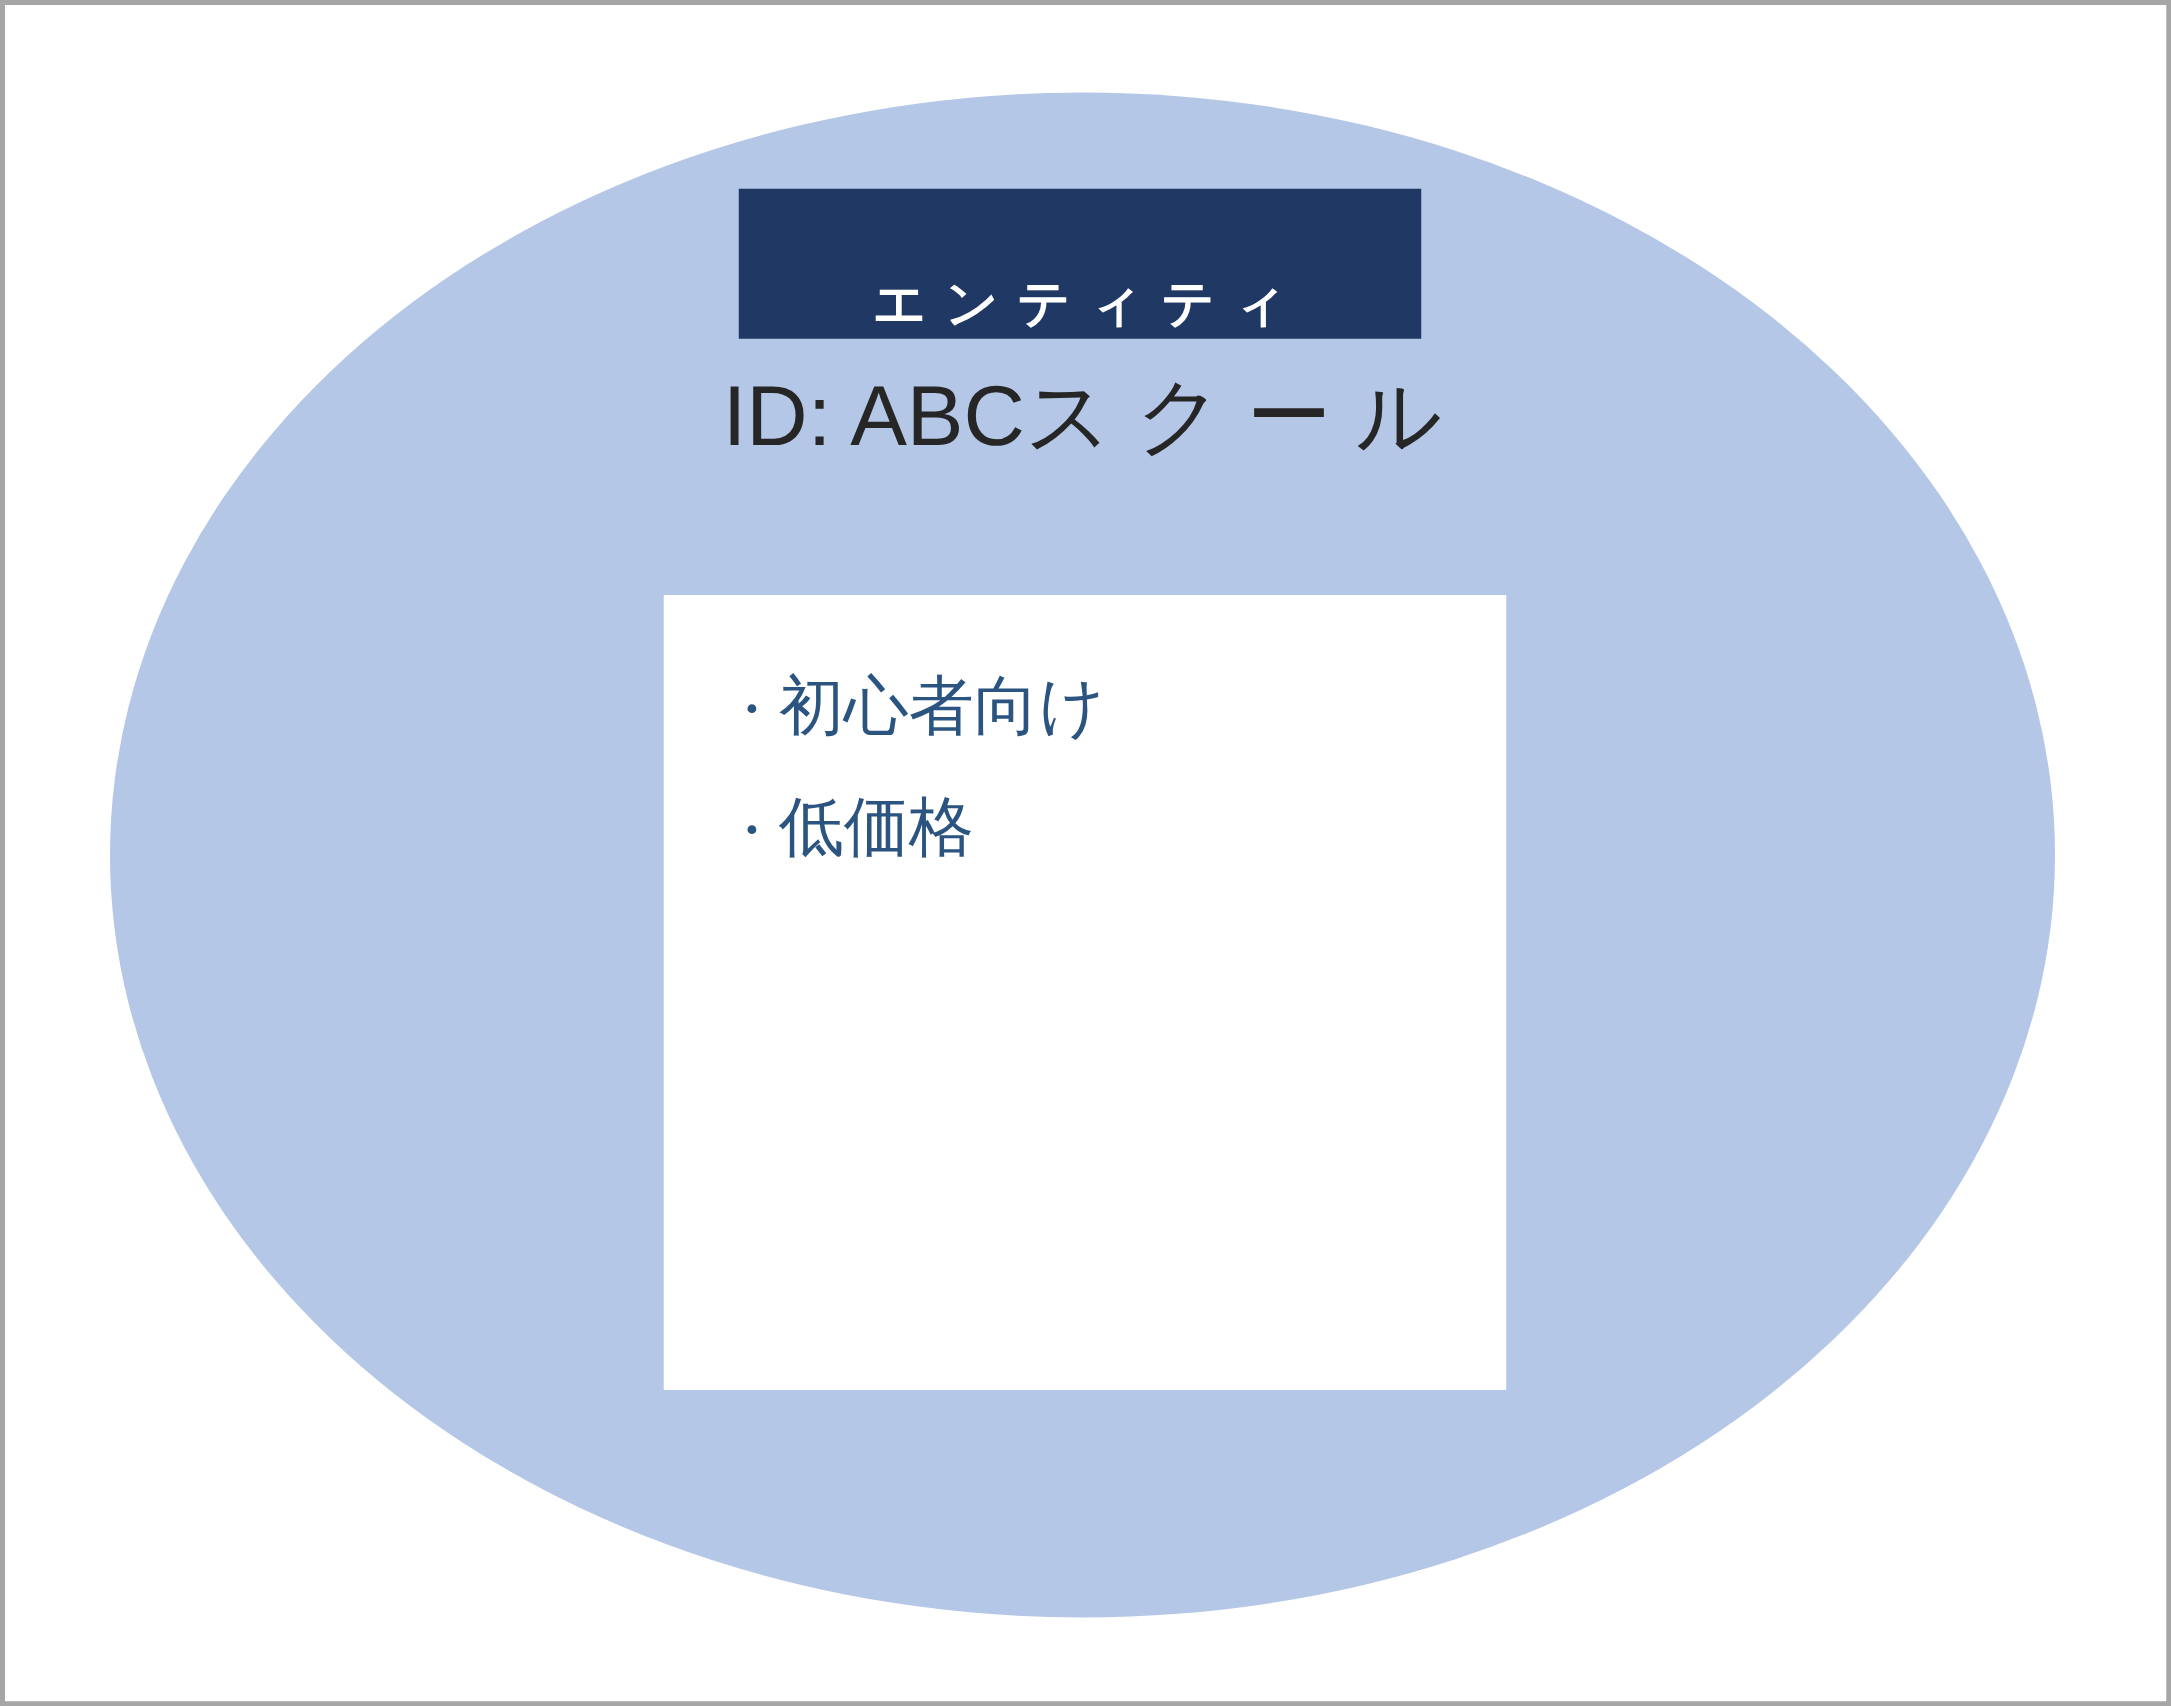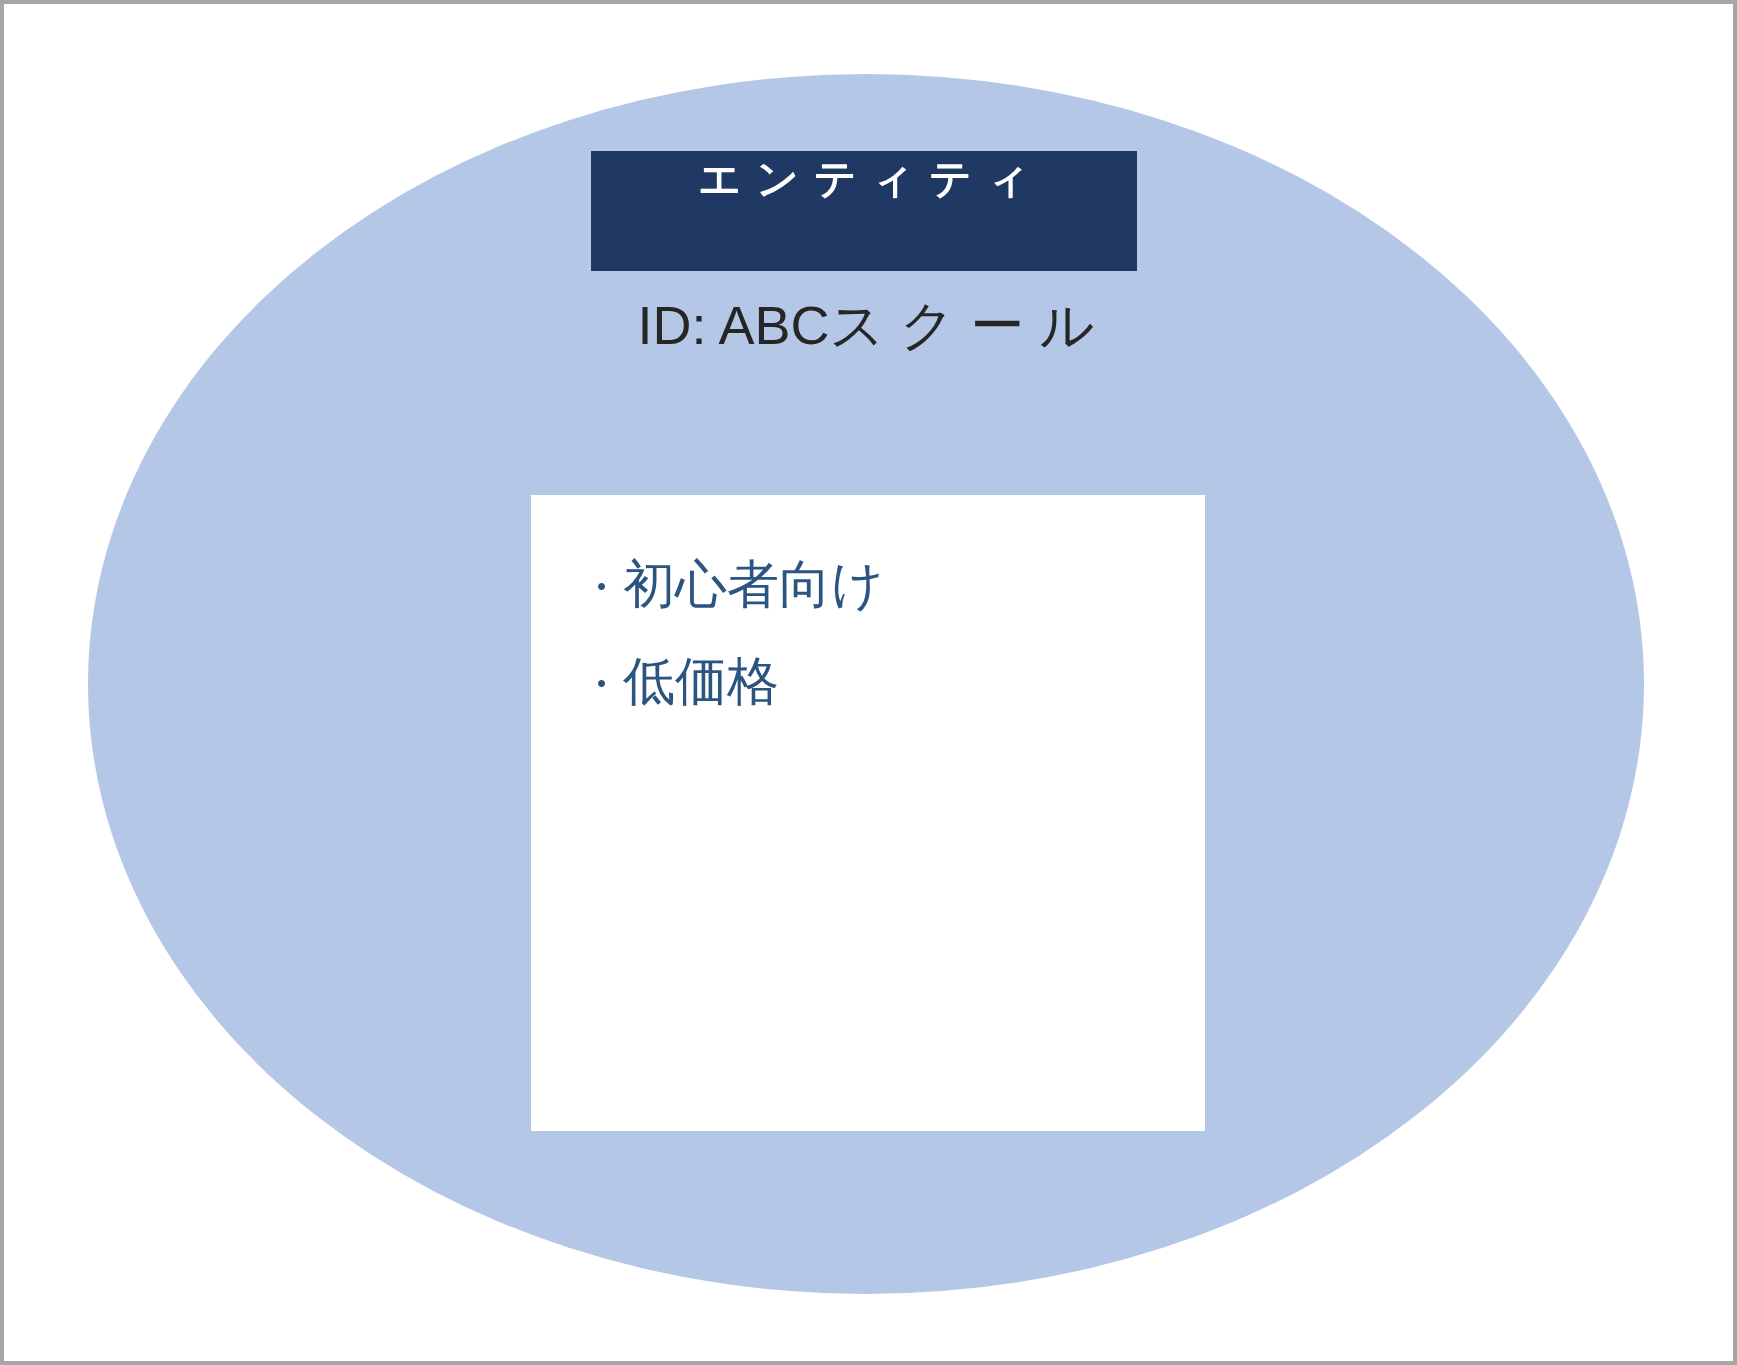--- a/index.html
+++ b/index.html
@@ -27,50 +27,50 @@
     background: #B4C7E7;
   }
   .entity-header {
     position: absolute;
     left: 587px;
     top: 147px;
     width: 546px;
     height: 120px;
     background: #1F3864;
     display: flex;
-    align-items: flex-start;
+    align-items: flex-end;
     justify-content: center;
   }
   .entity-header-label {
     color: #FFFFFF;
     font-size: 42px;
     font-weight: bold;
     letter-spacing: 0.35em;
     margin-right: -0.35em; 
     white-space: nowrap;
   }
   .entity-title {
     position: absolute;
     left: 84px;
     top: 290px;
     width: 1556px;
     text-align: center;
     color: #262626;
-    font-size: 54px;
+    font-size: 68px;
     line-height: 1.15;
     white-space: nowrap;
   }
   .entity-title .kana {
     letter-spacing: 0.28em;
     margin-right: -0.28em;
   }
   .panel {
     position: absolute;
     left: 527px;
-    top: 491px;
+    top: 472px;
     width: 674px;
     height: 636px;
     background: #FFFFFF;
   }
   .feature-list {
     list-style: none;
     margin: 0;
     padding: 42px 10px 0 48px;
   }
   .feature-item {

